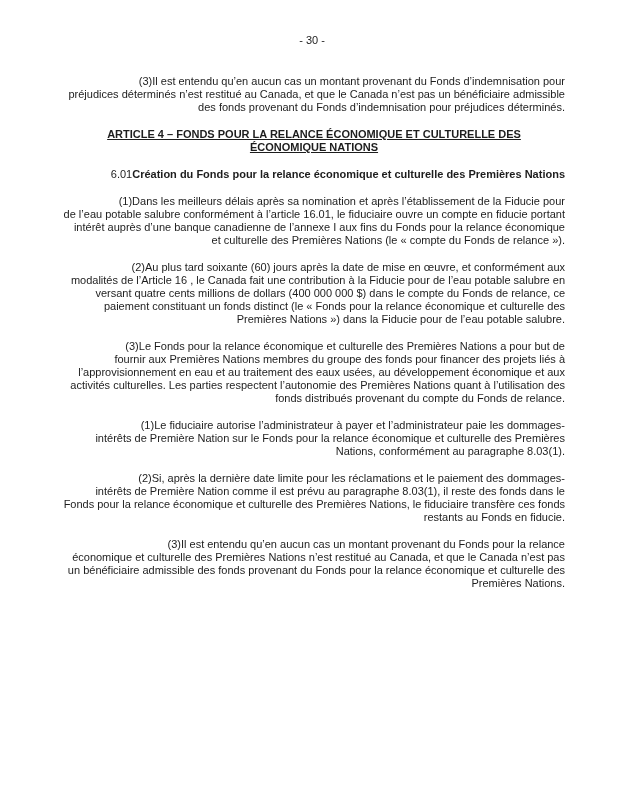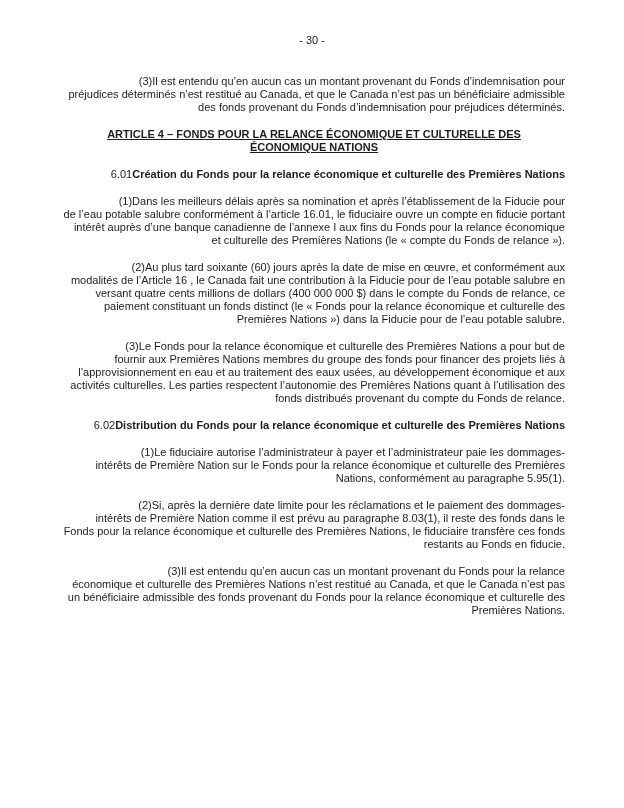--- a/index.html
+++ b/index.html
@@ -76,22 +76,21 @@
     <h2 class="article-head"><span>ARTICLE 4 – FONDS POUR LA RELANCE ÉCONOMIQUE ET CULTURELLE DES</span><br><span>ÉCONOMIQUE NATIONS</span></h2>
 
     <p class="sec-head"><span class="secnum">6.01</span><span>Création du Fonds pour la relance économique et culturelle des Premières Nations</span></p>
 
     <p class="para"><span class="pnum">(1)</span><span>Dans les meilleurs délais après sa nomination et après l’établissement de la Fiducie pour de l’eau potable salubre conformément à l’article 16.01, le fiduciaire ouvre un compte en fiducie portant intérêt auprès d’une banque canadienne de l’annexe I aux fins du Fonds pour la relance économique et culturelle des Premières Nations (le « </span><span class="term">compte du Fonds de relance</span><span> »).</span></p>
 
     <p class="para"><span class="pnum">(2)</span><span>Au plus tard soixante (60) jours après la date de mise en œuvre, et conformément aux modalités de l’Article 16 , le Canada fait une contribution à la Fiducie pour de l’eau potable salubre en versant quatre cents millions de dollars (400&nbsp;000&nbsp;000&nbsp;$) dans le compte du Fonds de relance, ce paiement constituant un fonds distinct (le « </span><span class="term">Fonds pour la relance économique et culturelle des Premières Nations</span><span> ») dans la Fiducie pour de l’eau potable salubre.</span></p>
 
     <p class="para"><span class="pnum">(3)</span><span>Le Fonds pour la relance économique et culturelle des Premières Nations a pour but de fournir aux Premières Nations membres du groupe des fonds pour financer des projets liés à l’approvisionnement en eau et au traitement des eaux usées, au développement économique et aux activités culturelles. Les parties respectent l’autonomie des Premières Nations quant à l’utilisation des fonds distribués provenant du compte du Fonds de relance.</span></p>
 
-    <p class="sec-head"><span class="secnum">6.02</span><span>Distribution du Fonds pour la relance économique et culturelle des Premières Nations</span></p>
 
-    <p class="para"><span class="pnum">(1)</span><span>Le fiduciaire autorise l’administrateur à payer et l’administrateur paie les dommages-intérêts de Première Nation sur le Fonds pour la relance économique et culturelle des Premières Nations, conformément au paragraphe 5.95(1).</span></p>
+    <p class="para"><span class="pnum">(1)</span><span>Le fiduciaire autorise l’administrateur à payer et l’administrateur paie les dommages-intérêts de Première Nation sur le Fonds pour la relance économique et culturelle des Premières Nations, conformément au paragraphe 8.03(1).</span></p>
 
     <p class="para"><span class="pnum">(2)</span><span>Si, après la dernière date limite pour les réclamations et le paiement des dommages-intérêts de Première Nation comme il est prévu au paragraphe 8.03(1), il reste des fonds dans le Fonds pour la relance économique et culturelle des Premières Nations, le fiduciaire transfère ces fonds restants au Fonds en fiducie.</span></p>
 
     <p class="para"><span class="pnum">(3)</span><span>Il est entendu qu’en aucun cas un montant provenant du Fonds pour la relance économique et culturelle des Premières Nations n’est restitué au Canada, et que le Canada n’est pas un bénéficiaire admissible des fonds provenant du Fonds pour la relance économique et culturelle des Premières Nations.</span></p>
 
   </div>
 </div>
 
 </body></html>

